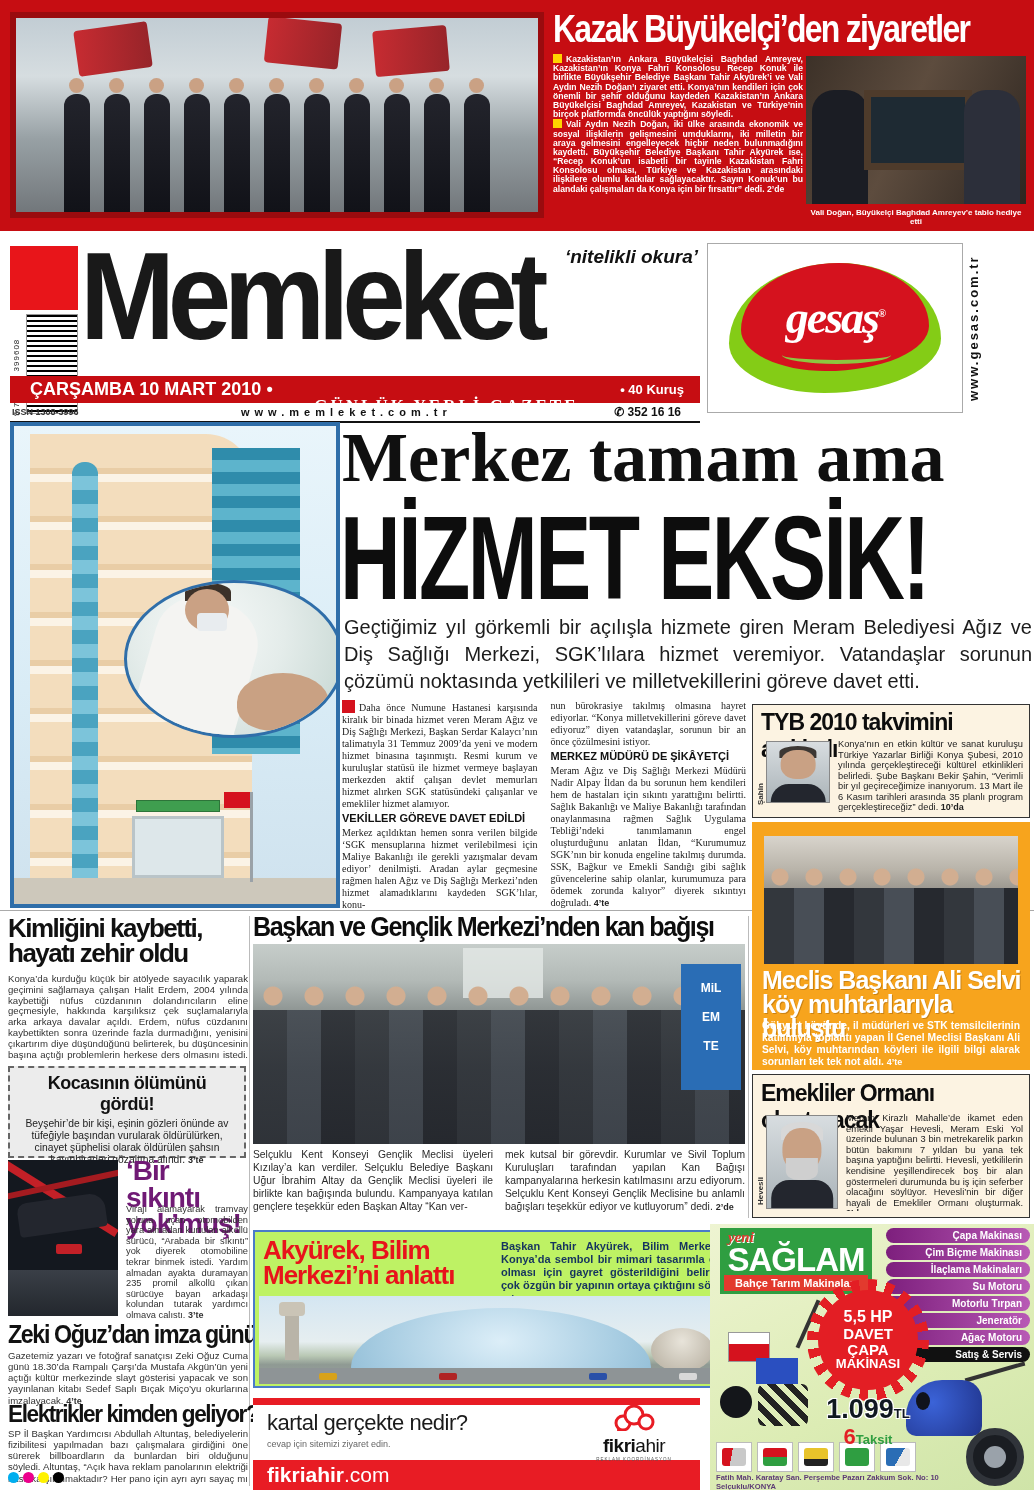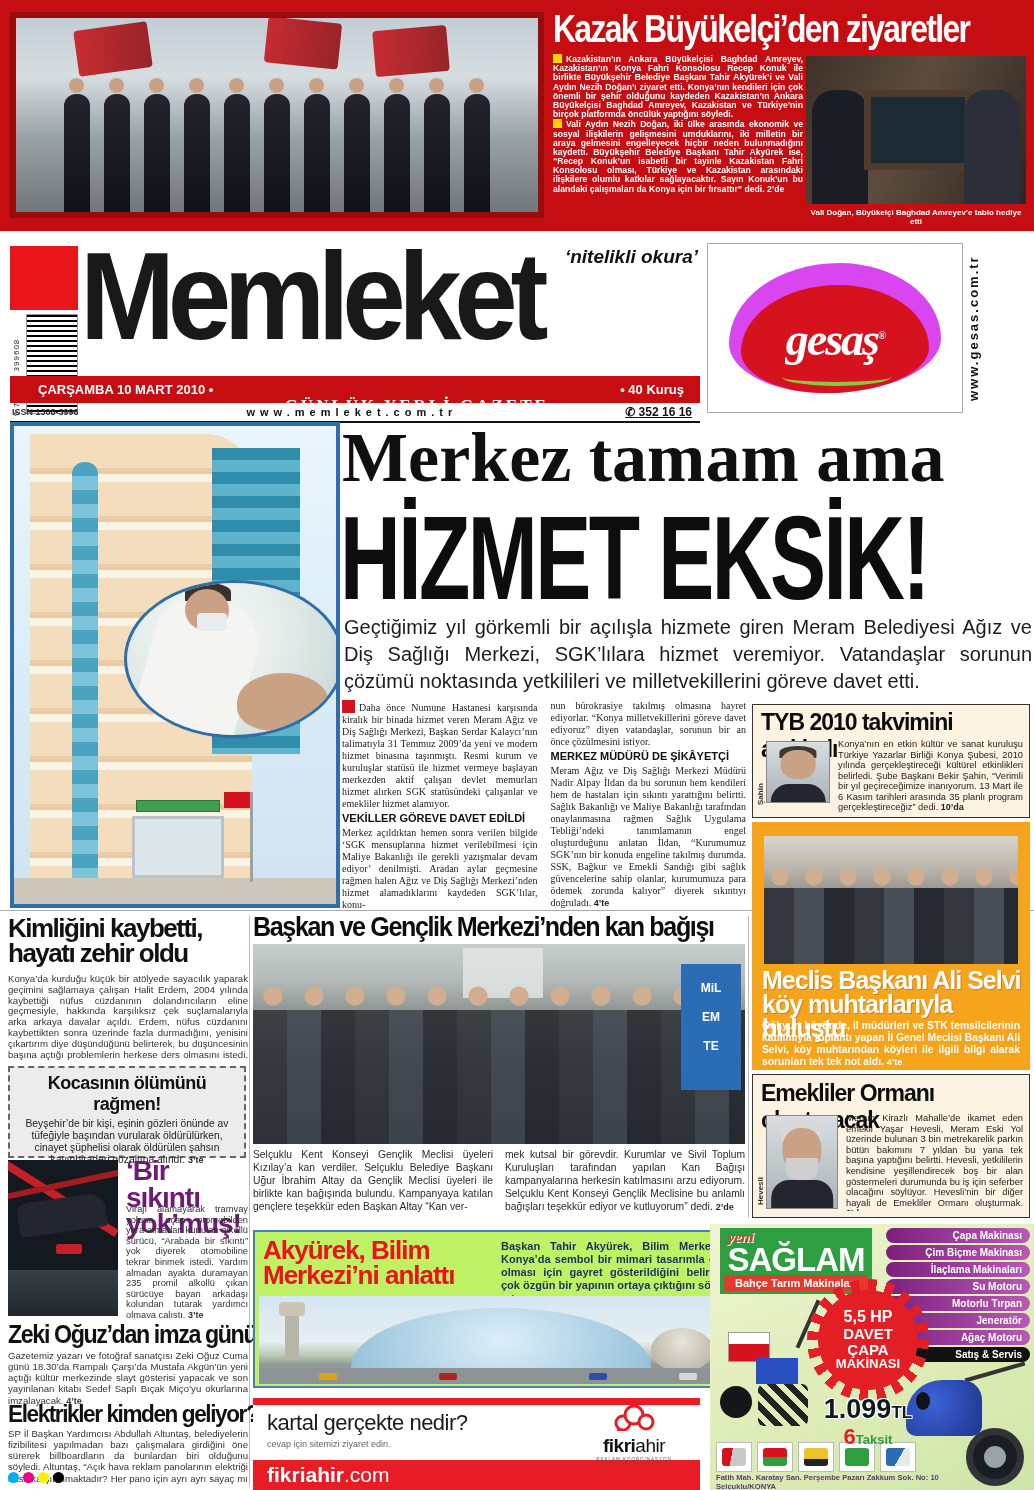--- a/index.html
+++ b/index.html
@@ -26,30 +26,30 @@
   #gfig1{left:6px;bottom:-6px;background:#1b1d24;} #gfig2{right:6px;bottom:-6px;background:#2c2f3a;}
   #gift-caption{position:absolute;left:806px;top:208px;width:220px;color:#fff;font-size:8px;font-weight:bold;text-align:center;}
 
   
   #m-square{left:10px;top:246px;width:68px;height:64px;background:#e8151a;}
   #m-barcode{left:26px;top:314px;width:52px;height:100px;background:repeating-linear-gradient(to bottom,#000 0 2px,#fff 2px 5px);border:1px solid #999;}
   #m-barcode-num{left:12px;top:312px;height:104px;font-size:8px;color:#222;writing-mode:vertical-rl;transform:rotate(180deg);letter-spacing:1px;}
   #m-title{left:80px;top:232px;width:640px;font-size:124px;font-weight:bold;letter-spacing:-8px;line-height:1.04;transform:scaleX(.92);transform-origin:left top;color:#191919;white-space:nowrap;}
   #m-tagline{left:420px;top:246px;width:278px;text-align:right;font-size:19px;font-weight:bold;font-style:italic;color:#111;}
   #m-strip{left:10px;top:376px;width:690px;height:27px;background:var(--red);color:#fff;display:flex;align-items:center;}
-  #m-date{margin-left:28px;font-size:13px;font-weight:bold;}
+  #m-date{margin-left:20px;font-size:18px;font-weight:bold;}
   #m-gaz{flex:1;text-align:center;font-family:"Liberation Serif",serif;font-weight:bold;font-size:17px;letter-spacing:3px;margin-top:32px;}
   #m-price{margin-right:16px;font-size:13px;font-weight:bold;}
   #m-sub{left:10px;top:404px;width:690px;height:16px;display:flex;align-items:center;}
   #m-issn{margin-left:2px;font-size:9px;font-weight:bold;color:#333;}
   #m-site{flex:1;text-align:center;font-size:11px;font-weight:bold;letter-spacing:5px;color:#111;}
-  #m-phone{margin-right:8px;font-size:12px;font-weight:bold;color:#111;text-decoration:underline;}
+  #m-phone{margin-right:19px;font-size:12px;font-weight:bold;color:#111;}
   #m-rule{left:10px;top:421px;width:690px;height:2px;background:#111;}
   #gesas-box{left:707px;top:243px;width:256px;height:170px;border:1px solid #aaa;background:#fff;display:flex;align-items:center;justify-content:center;}
-  .bean-outer{width:212px;height:130px;background:#d946ef;border-radius:52% 48% 55% 45%/62% 58% 42% 38%;display:flex;align-items:flex-end;justify-content:center;position:relative;}
+  .bean-outer{width:212px;height:130px;background:#84cc16;border-radius:52% 48% 55% 45%/62% 58% 42% 38%;display:flex;align-items:flex-start;justify-content:center;position:relative;}
   .bean-inner{width:188px;height:108px;background:#d5121e;border-radius:52% 48% 55% 45%/62% 58% 42% 38%;display:flex;align-items:center;justify-content:center;position:relative;}
   .bean-inner::after{content:"";position:absolute;bottom:7px;left:22%;width:58%;height:14px;border-bottom:4px solid #8dc63f;border-radius:50%;}
   .bean-text{color:#fff;font-family:"Liberation Serif",serif;font-style:italic;font-weight:bold;font-size:46px;letter-spacing:-2px;}
   .bean-reg{color:#fff;font-size:11px;vertical-align:super;}
   #gesas-url{left:966px;top:243px;height:170px;width:26px;writing-mode:vertical-rl;transform:rotate(180deg);font-weight:bold;font-size:13px;letter-spacing:2px;color:#111;text-align:center;}
 
   
   #building{left:10px;top:422px;width:330px;height:486px;border:4px solid #2f6ea9;background:linear-gradient(to bottom,#e9f5fb 0%,#d9ecf6 55%,#cfe2ee 100%);overflow:hidden;}
   .bp-tower{position:absolute;left:16px;top:8px;width:222px;height:470px;background:repeating-linear-gradient(to bottom,#f3ddbd 0 34px,#e9cda6 34px 40px,#fbf3e6 40px 48px);border-top-right-radius:46px;}
   .bp-glass1{position:absolute;left:58px;top:36px;width:26px;height:424px;background:repeating-linear-gradient(to bottom,#4aa3c0 0 14px,#7cc4da 14px 28px);border-radius:12px 12px 0 0;}
@@ -164,21 +164,21 @@
   .sg-green{position:absolute;left:10px;top:4px;width:152px;height:66px;background:var(--green);}
   .sg-yeni{position:absolute;left:8px;top:1px;font-family:"Liberation Serif",serif;font-style:italic;font-weight:bold;font-size:15px;color:#e23a2e;text-shadow:1px 1px 0 #fff;}
   .sg-name{position:absolute;left:0;top:13px;width:100%;text-align:center;color:#fff;font-size:33px;font-weight:bold;letter-spacing:-1px;}
   .sg-strip{position:absolute;left:4px;bottom:3px;width:144px;height:16px;background:#e23a2e;color:#fff;font-size:11px;font-weight:bold;text-align:center;line-height:16px;}
   .pill{position:absolute;left:176px;width:144px;height:15px;border-radius:8px;background:linear-gradient(to right,#7d1f7d,#b85ab5);color:#fff;font-size:10px;font-weight:bold;text-align:right;padding-right:8px;line-height:15px;}
   .pill.dark{background:#111;}
   .sg-star{position:absolute;left:108px;top:66px;width:100px;height:100px;background:#e31e24;border-radius:50%;display:flex;flex-direction:column;justify-content:center;color:#fff;font-weight:bold;text-align:center;line-height:1.04;z-index:3;}
   .sg-star::before{content:"";position:absolute;inset:-11px;border-radius:50%;background:repeating-conic-gradient(#e31e24 0deg 9deg,rgba(0,0,0,0) 9deg 18deg);z-index:-1;}
   .st1{font-size:16px;} .st2{font-size:15px;} .st3{font-size:15px;} .st4{font-size:13px;}
   .sg-price{position:absolute;left:92px;top:170px;width:132px;text-align:center;font-size:27px;font-weight:bold;color:#101820;text-shadow:1px 1px 0 #fff,-1px -1px 0 #fff,1px -1px 0 #fff,-1px 1px 0 #fff;z-index:4;}
-  .sg-price .tl{font-size:17px;}
+  .sg-price .tl{font-size:13px;}
   .sg-taksit{position:absolute;left:92px;top:200px;width:132px;text-align:center;z-index:4;}
   .sg-taksit .n{color:#e31e24;font-size:22px;font-weight:bold;}
   .sg-taksit .t{color:var(--green);font-size:13px;font-weight:bold;}
   .sg-tiller1{position:absolute;left:6px;top:74px;width:96px;height:146px;}
   .t1-handle{position:absolute;right:2px;top:0;width:4px;height:52px;background:#333;transform:rotate(24deg);}
   .t1-engine{position:absolute;left:12px;top:34px;width:42px;height:30px;background:linear-gradient(#fff 0 40%,#d5121e 40%);border:1px solid #999;}
   .t1-body{position:absolute;left:40px;top:60px;width:42px;height:26px;background:#2a4fc0;}
   .t1-wheel{position:absolute;left:4px;top:88px;width:32px;height:32px;border-radius:50%;background:#14161a;}
   .t1-tines{position:absolute;left:42px;top:86px;width:50px;height:42px;background:repeating-linear-gradient(45deg,#222 0 6px,rgba(0,0,0,0) 6px 12px);border-radius:6px;}
   .sg-tiller2{position:absolute;right:2px;top:148px;width:134px;height:114px;}
@@ -291,21 +291,21 @@
     </div>
   </div>
 
   <div class="abs" id="rule-h"></div>
   <div class="abs" id="rule-v1"></div>
   <div class="abs" id="rule-v2"></div>
 
   <div class="abs" id="kimlik-h">Kimliğini kaybetti, hayatı zehir oldu</div>
   <div class="abs" id="kimlik-b"><span>Konya’da kurduğu küçük bir atölyede sayacılık yaparak geçimini sağlamaya çalışan Halit Erdem, 2004 yılında kaybettiği nüfus cüzdanının dolandırıcıların eline geçmesiyle, hakkında karşılıksız çek suçlamalarıyla arka arkaya davalar açıldı. Erdem, nüfus cüzdanını kaybettikten sonra üzerinde fazla durmadığını, yenisini çıkartırım diye düşündüğünü belirterek, bu düşüncesinin başına açtığı problemlerin herkese ders olmasını istedi.</span> <span class="pref">3’te</span></div>
   <div class="abs" id="kocasi">
-    <div id="kocasi-h">Kocasının ölümünü rağmen!</div>
+    <div id="kocasi-h">Kocasının ölümünü gördü!</div>
     <div id="kocasi-b"><span>Beyşehir’de bir kişi, eşinin gözleri önünde av tüfeğiyle başından vurularak öldürülürken, cinayet şüphelisi olarak öldürülen şahsın kayınbiraderi gözaltına alındı.</span> <span class="pref">3’te</span></div>
   </div>
   <div class="abs" id="crash">
     <div class="cr-beam1"></div>
     <div class="cr-beam2"></div>
     <div class="cr-car"></div>
     <div class="cr-ground"></div>
     <div class="cr-light"></div>
   </div>
   <div class="abs" id="sikinti-h">‘Bir sıkıntı yok’muş!</div>

